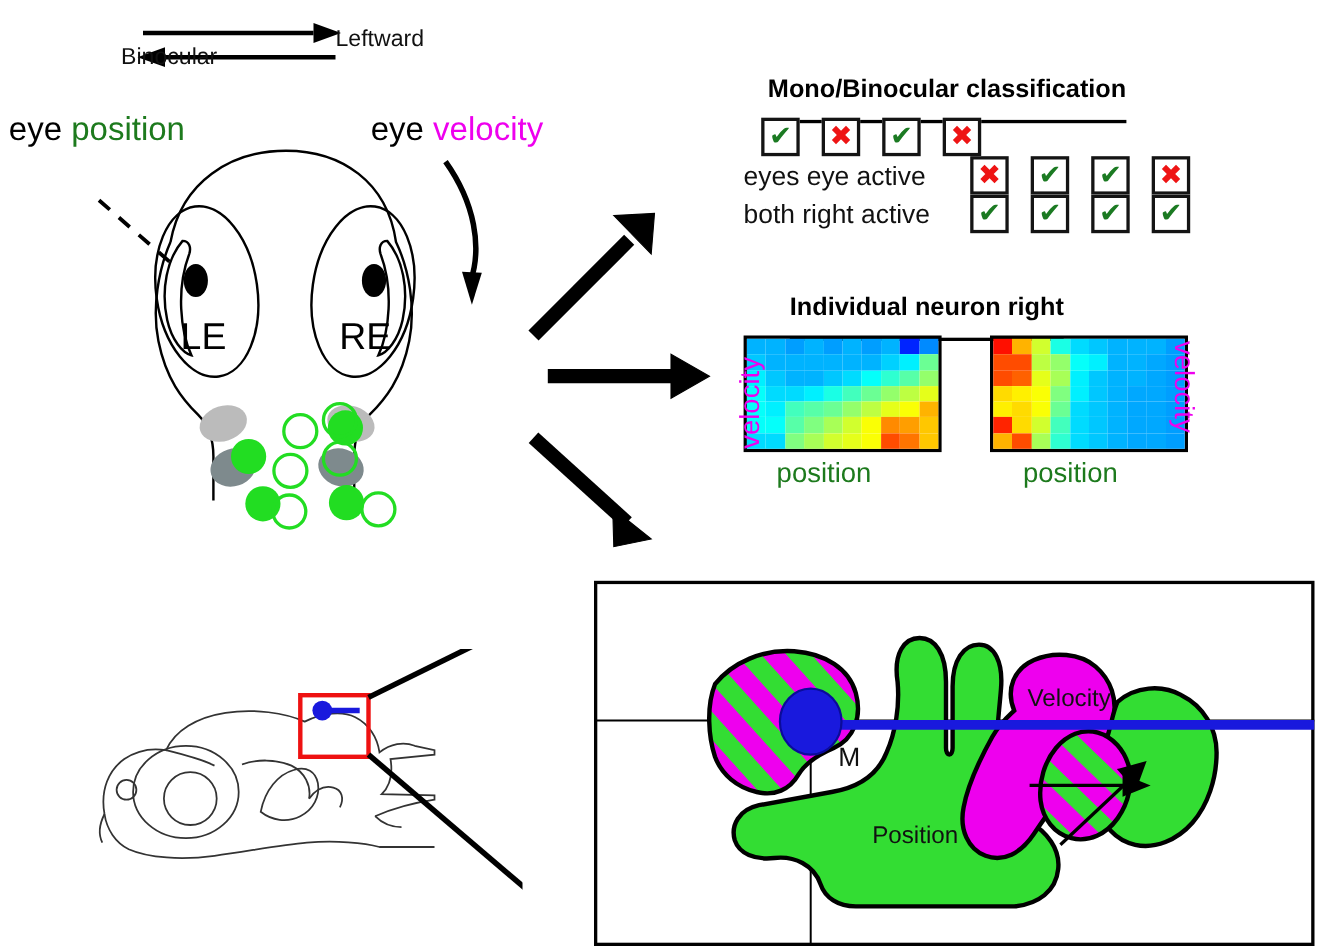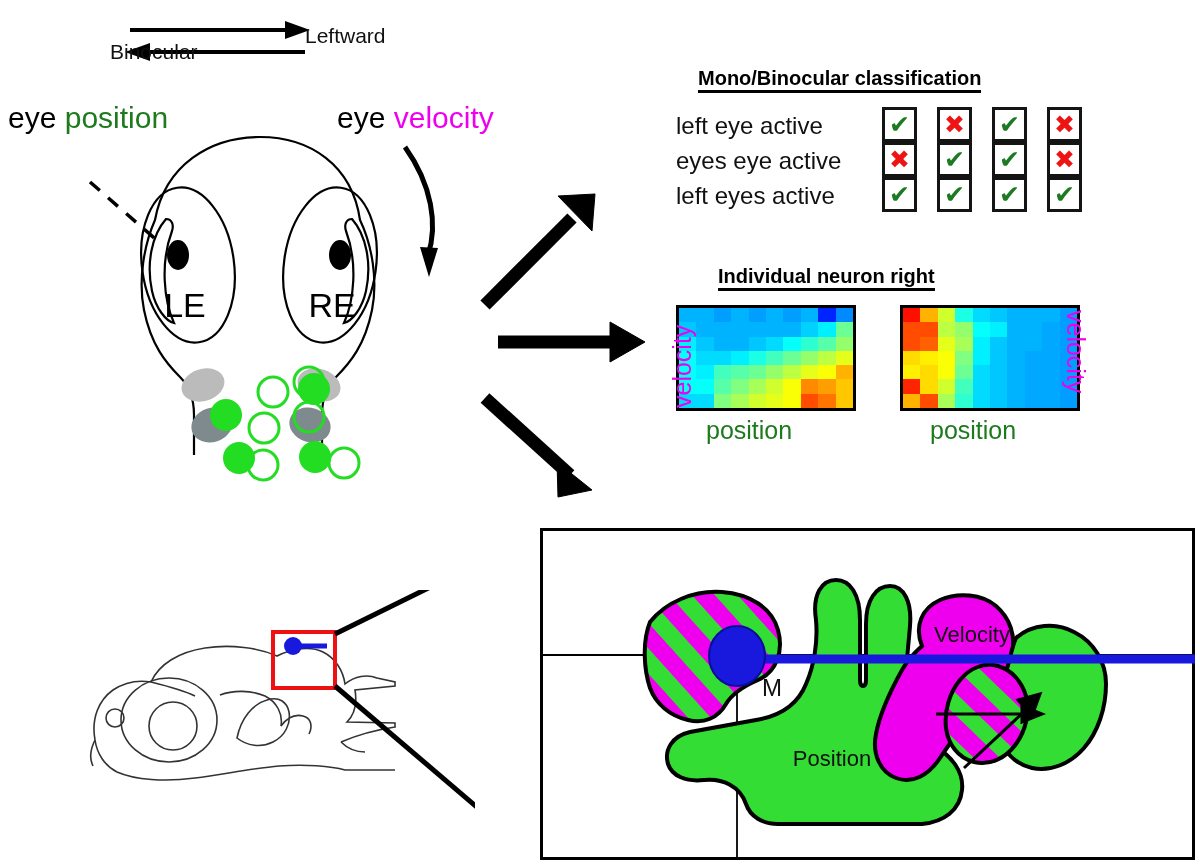--- a/index.html
+++ b/index.html
@@ -15,22 +15,22 @@
   #leftward-label{left:0px;top:30px;}
 
   
   .eyelab{font-size:30px;white-space:nowrap;}
   #eye-position-label{left:8px;top:101px;}
   #eye-velocity-label{left:337px;top:101px;}
   .green-word{color:#1d7a1d;}
   .magenta-word{color:#ee00ee;}
 
   
-  .heading{font-size:20px;font-weight:bold;white-space:nowrap;
-           border-bottom:3px solid #000;padding-bottom:1px;line-height:1.05;}
+  .heading{font-size:23px;font-weight:bold;white-space:nowrap;
+           border-bottom:3px solid #000;padding-bottom:17px;line-height:1.05;}
   #mono-binocular-title{left:698px;top:68px;}
   #neuron-tuning-title{left:718px;top:266px;}
   #spatial-location-title{left:646px;top:485px;}
 
   
   #classification-table{left:676px;top:108px;}
   .cls-row{display:flex;align-items:center;height:35px;}
   .cls-rowlabel{width:190px;text-align:left;font-size:24px;color:#111;
                 white-space:nowrap;line-height:1;}
   .cls-cells{display:flex;gap:20px;margin-left:16px;}
@@ -152,21 +152,20 @@
         <line x1="45" y1="228" x2="130" y2="305" stroke-width="13"></line>
         <polygon points="117,292 152,320 118,327"></polygon>
       </g>
     </g>
   </svg>
 
   <div class="abs heading" id="mono-binocular-title">Mono/Binocular classification</div>
 
   <div class="abs" id="classification-table">
     <div class="cls-row">
-      <div class="cls-rowlabel">left eye active</div>
       <div class="cls-cells">
         <div class="cls-cell">
             <span class="mark check">✔</span>
           </div>
         <div class="cls-cell">
             <span class="mark cross">✖</span>
           </div>
         <div class="cls-cell">
             <span class="mark check">✔</span>
           </div>
@@ -186,21 +185,21 @@
           </div>
         <div class="cls-cell">
             <span class="mark check">✔</span>
           </div>
         <div class="cls-cell">
             <span class="mark cross">✖</span>
           </div>
       </div>
     </div>
     <div class="cls-row">
-      <div class="cls-rowlabel">left eyes active</div>
+      <div class="cls-rowlabel">both right active</div>
       <div class="cls-cells">
         <div class="cls-cell">
             <span class="mark check">✔</span>
           </div>
         <div class="cls-cell">
             <span class="mark check">✔</span>
           </div>
         <div class="cls-cell">
             <span class="mark check">✔</span>
           </div>

